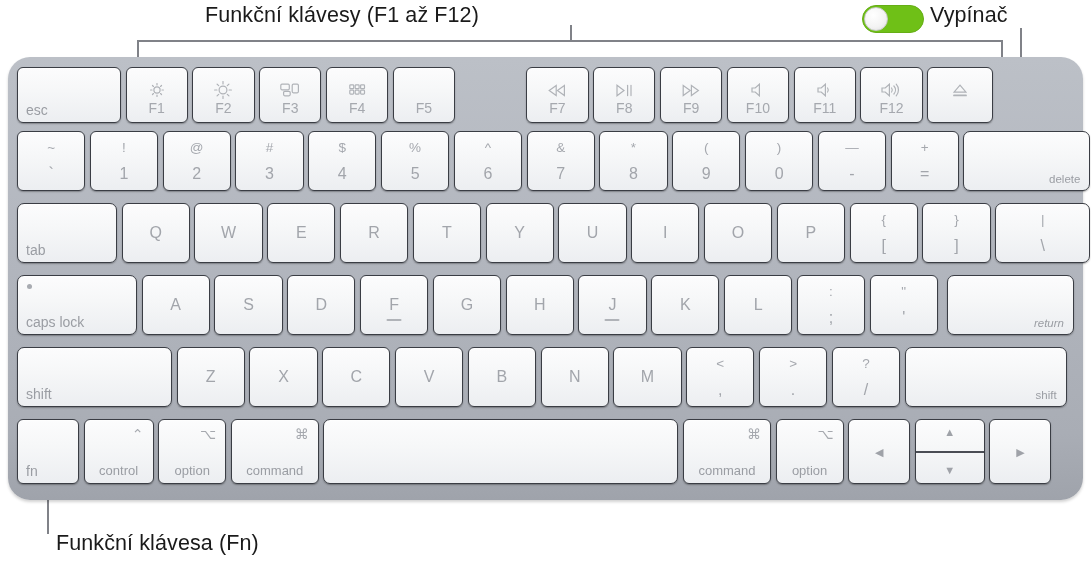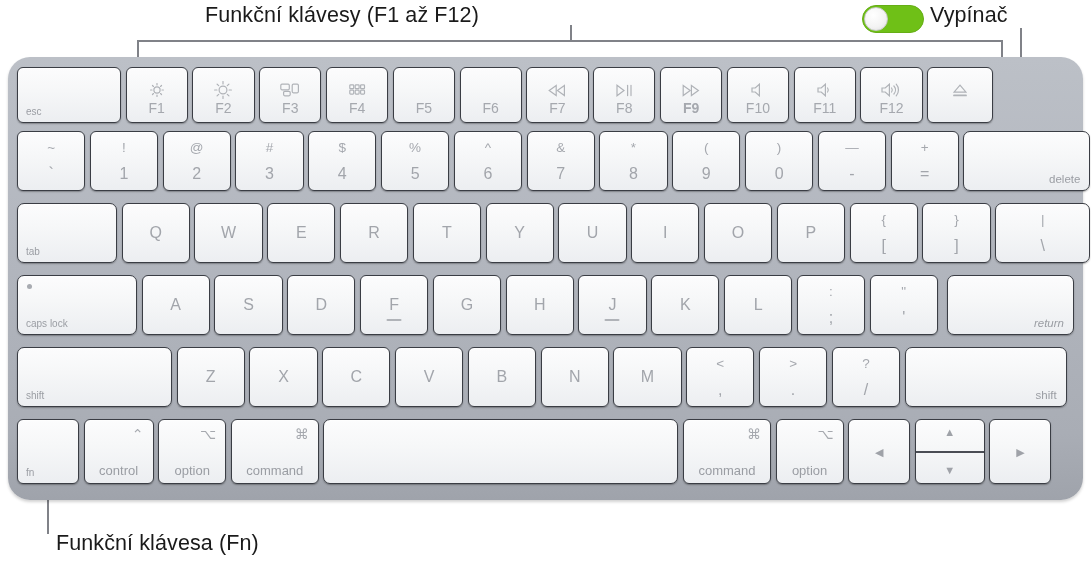--- a/index.html
+++ b/index.html
@@ -62,21 +62,21 @@
     box-sizing:border-box;
     box-shadow:0 1px 0 rgba(255,255,255,0.55) inset, 0 1px 1.5px rgba(0,0,0,0.30);
     color:#8e9196;
     overflow:hidden;
   }
   .key.big{border-radius:7px;}
 
   
   .lab-bl{
     position:absolute;left:8px;bottom:5px;
-    font-size:10px;color:#9a9da3;line-height:1;white-space:nowrap;
+    font-size:14px;color:#9a9da3;line-height:1;white-space:nowrap;
   }
   
   .lab-br{
     position:absolute;right:9px;bottom:5px;
     font-size:11.5px;color:#9a9da3;line-height:1;white-space:nowrap;
   }
   
   .lab-c{
     position:absolute;left:0;right:0;top:50%;
     transform:translateY(-50%);
@@ -225,43 +225,40 @@
               <rect x="0.8" y="6.2" width="3.9" height="3.9" rx="0.8"></rect>
               <rect x="6.2" y="6.2" width="3.9" height="3.9" rx="0.8"></rect>
               <rect x="11.600000000000001" y="6.2" width="3.9" height="3.9" rx="0.8"></rect>
             </svg>
           </span>
           <span class="fn-num">F4</span>
         </div>
         <div class="key" style="left: 384.8px; top: 10px; width: 62.2px; height: 56px;">
           <span class="fn-num">F5</span>
         </div>
-        <div class="key" style="left: 451.6px; top: 10px; width: 62.2px; height: 56px;">
-          <span class="fn-num">F6</span>
-        </div>
         <div class="key" style="left: 518.4px; top: 10px; width: 62.2px; height: 56px;">
           <span class="fn-icon">
             <svg width="18" height="13" viewBox="0 0 18 13" fill="none" stroke="#b0b3b8" stroke-width="1.2" stroke-linecap="round">
               <path d="M8.2 1.4 L1.2 6.5 L8.2 11.6 Z"></path>
               <path d="M16.4 1.4 L9.4 6.5 L16.4 11.6 Z"></path>
             </svg>
           </span>
           <span class="fn-num">F7</span>
         </div>
         <div class="key" style="left: 585.2px; top: 10px; width: 62.2px; height: 56px;">
           <span class="fn-icon">
             <svg width="17" height="13" viewBox="0 0 17 13" fill="none" stroke="#b0b3b8" stroke-width="1.2" stroke-linecap="round">
               <path d="M1 1.2 L8 6.5 L1 11.8 Z"></path>
               <line x1="11.6" y1="1.4" x2="11.6" y2="11.6"></line>
               <line x1="15" y1="1.4" x2="15" y2="11.6"></line>
             </svg>
           </span>
           <span class="fn-num">F8</span>
         </div>
-        <div class="key" style="left: 652px; top: 10px; width: 62.2px; height: 56px; font-weight: bold;">
+        <div class="key" style="left: 652px; top: 10px; width: 62.2px; height: 56px;">
           <span class="fn-icon">
             <svg width="18" height="13" viewBox="0 0 18 13" fill="none" stroke="#b0b3b8" stroke-width="1.2" stroke-linecap="round">
               <path d="M1.2 1.4 L8.2 6.5 L1.2 11.6 Z"></path>
               <path d="M9.4 1.4 L16.4 6.5 L9.4 11.6 Z"></path>
             </svg>
           </span>
           <span class="fn-num">F9</span>
         </div>
         <div class="key" style="left: 718.8px; top: 10px; width: 62.2px; height: 56px;">
           <span class="fn-icon">

